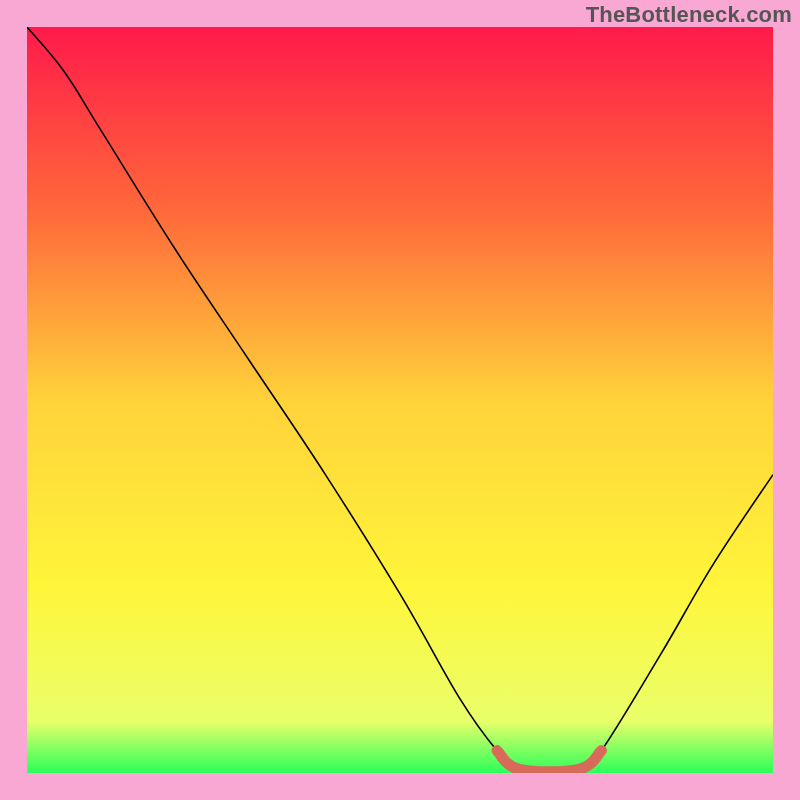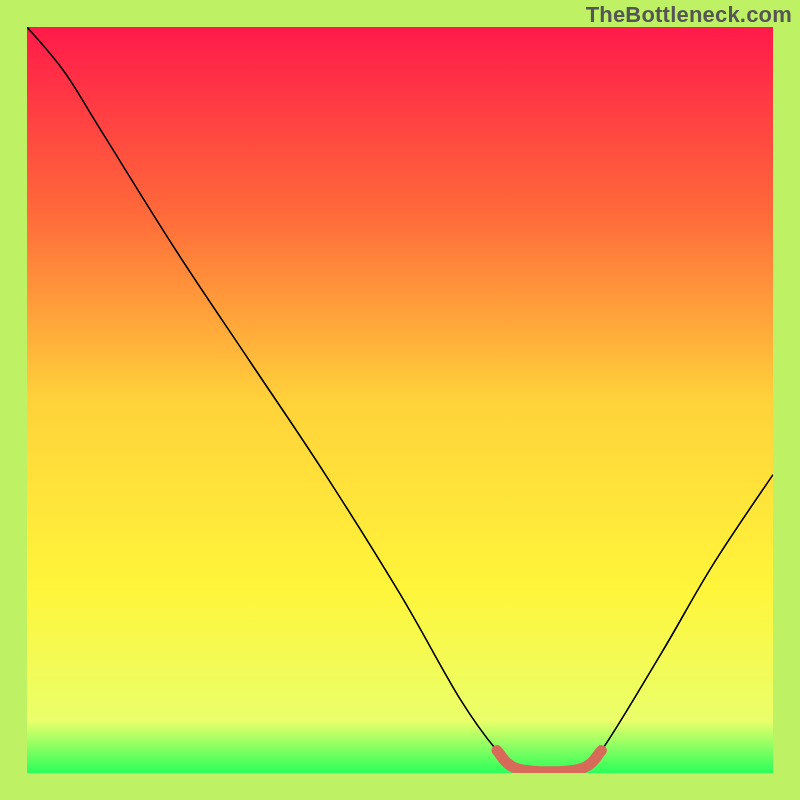--- a/index.html
+++ b/index.html
@@ -8,21 +8,21 @@
     width: 800px;
     height: 800px;
     background: #000;
     font-family: Arial, Helvetica, sans-serif;
     overflow: hidden;
   }
   .frame {
     position: relative;
     width: 800px;
     height: 800px;
-    background: #bef264;
+    background: #f9a8d4;
   }
   .watermark {
     position: absolute;
     top: 2px;
     right: 8px;
     color: #555;
     font-size: 22px;
     font-weight: 600;
     letter-spacing: 0.2px;
     z-index: 5;

